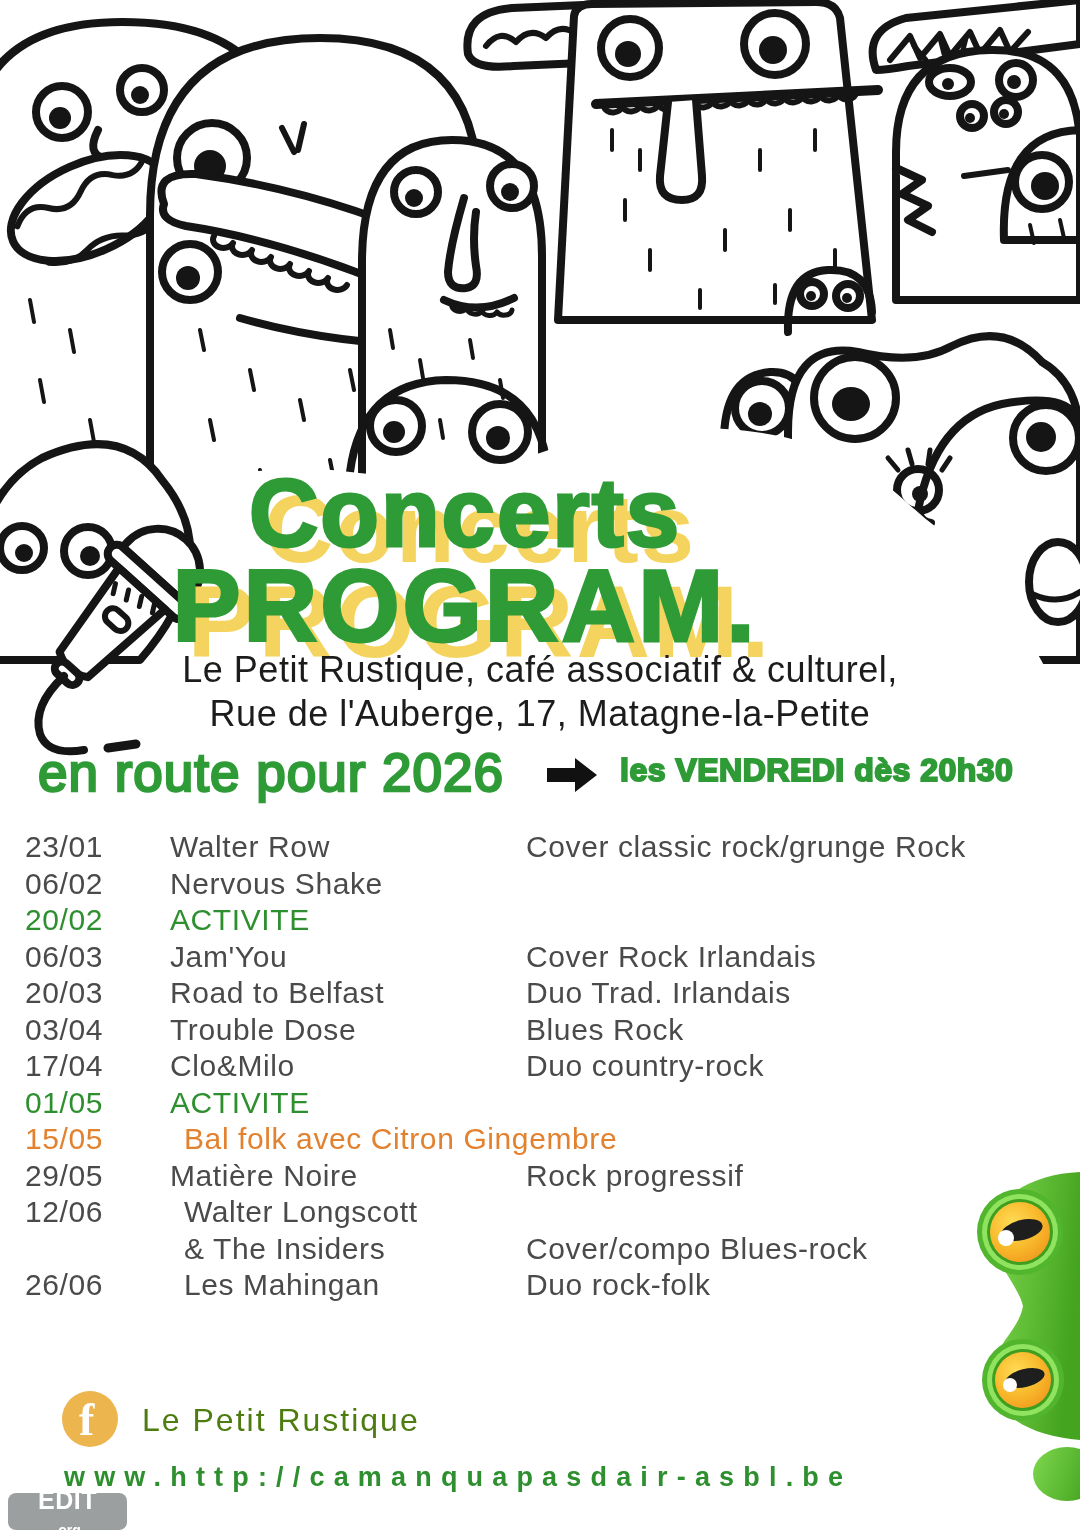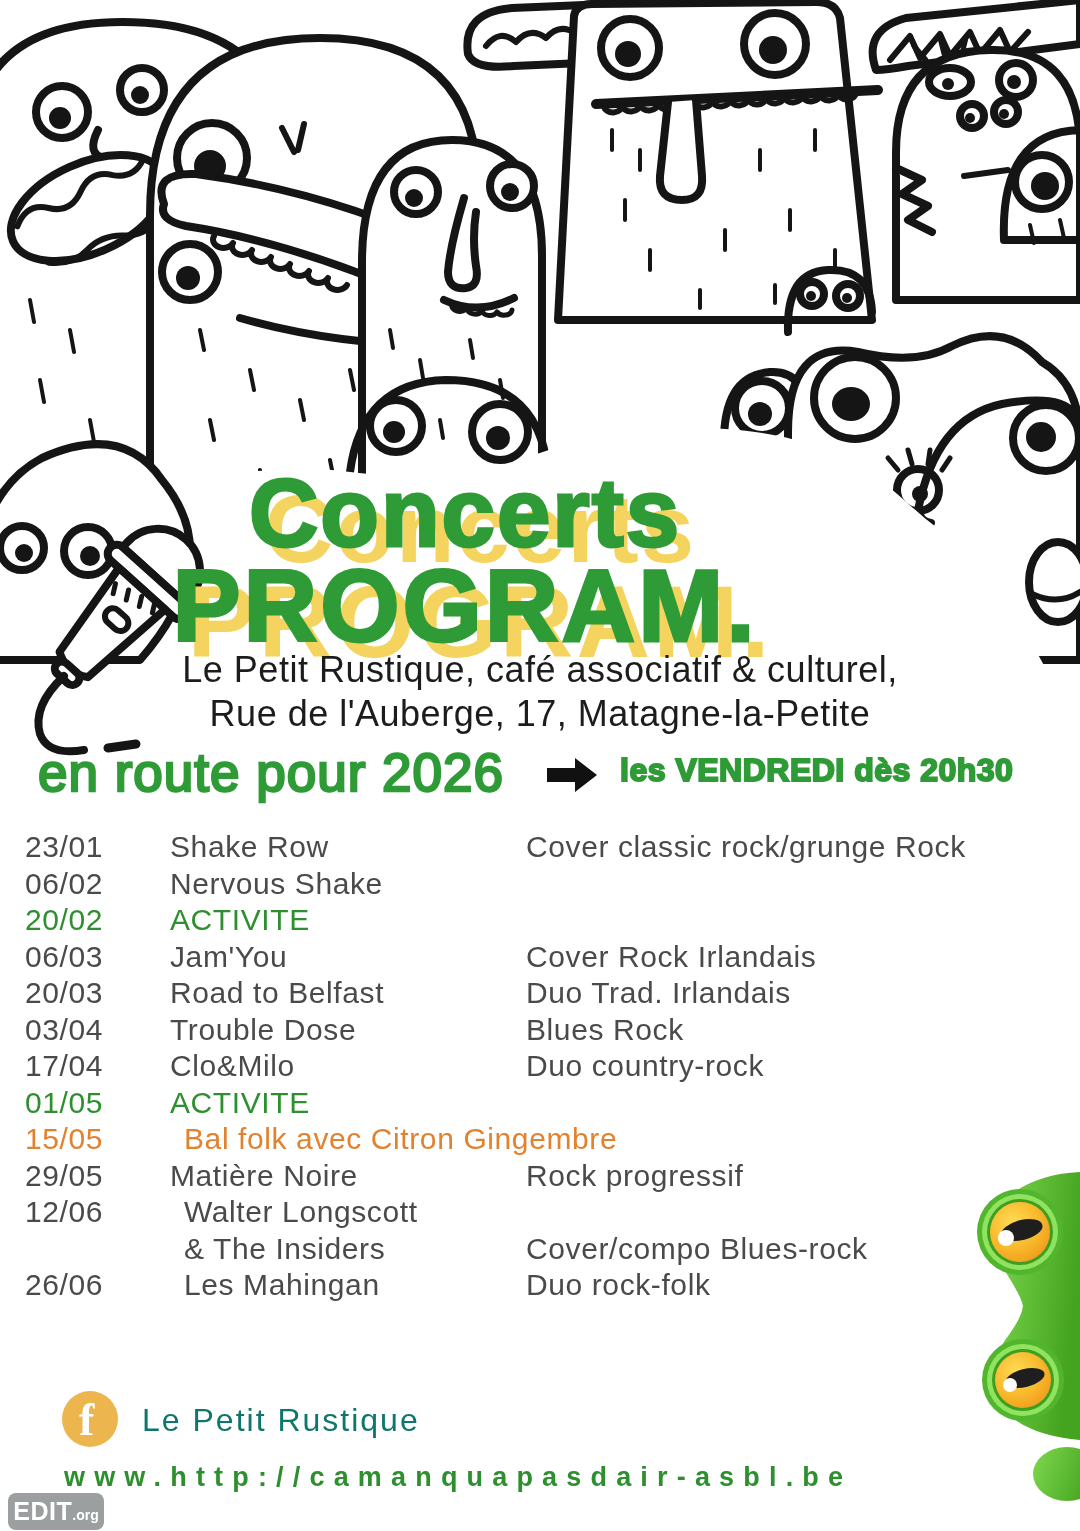--- a/index.html
+++ b/index.html
@@ -49,25 +49,25 @@
   .sr-name{left:170px;}
   .sr-name.indent{left:184px;}
   .sr-genre{left:526px;}
   .c-green{color:var(--list-green);}
   .c-orange{color:var(--orange);}
   
   .paf{position:absolute;left:64px;top:1368px;color:#101010;font-size:30px;font-weight:700;letter-spacing:.5px;}
   .fb-icon{position:absolute;left:62px;top:1391px;width:56px;height:56px;border-radius:50%;
     background:var(--fb);} 
   .fb-icon span{position:absolute;left:17px;top:2px;color:#fff;font-size:46px;font-weight:700;font-family:"Liberation Serif",serif;}
-  .fb-name{position:absolute;left:142px;top:1402px;font-size:32px;color:#0f766e;letter-spacing:2px;}
+  .fb-name{position:absolute;left:142px;top:1402px;font-size:32px;color:#4d7c0f;letter-spacing:2px;}
   .url{position:absolute;left:64px;top:1462px;font-size:27px;font-weight:700;color:var(--list-green);
     letter-spacing:.34em;white-space:nowrap;}
-  .edit-badge{position:absolute;left:8px;top:1493px;width:96px;height:37px;background:var(--badge);
-    border-radius:8px;color:#fff;display:flex;align-items:center;justify-content:center;}
+  .edit-badge{position:absolute;left:8px;top:1493px;width:119px;height:37px;background:var(--badge);
+    border-radius:8px;color:#fff;display:flex;align-items:center;justify-content:center;flex-direction:column;}
   .edit-badge .big{font-size:25px;font-weight:700;letter-spacing:.5px;}
   .edit-badge .small{font-size:14px;font-weight:700;margin-top:7px;}
   .frog{position:absolute;left:975px;top:1172px;}
 </style>
 </head>
 <body>
 
 <div class="poster" style="--green: #2E9B36; --yellow: #F4D45E; --list-green: #2E8F2F; --orange: #E2812E; --gray: #4A4A4A; --fb: #ECB54D; --badge: #9B9FA0;">
 
   <svg class="doodle" width="1080" height="800" viewBox="0 0 1080 800">
@@ -211,21 +211,21 @@
   <div class="arrow">
     <svg width="54" height="36" viewBox="0 0 54 36">
         <path d="M 2 11 h 28 v -10 l 22 17 l -22 17 v -10 h -28 z" fill="#111111"></path>
       </svg>
   </div>
   <div class="vendredi">les VENDREDI dès 20h30</div>
 
   <div id="schedule">
       <div class="sched-row">
         <span class="sr-date">23/01</span>
-        <span class="sr-name">Shake Row</span>
+        <span class="sr-name">Walter Row</span>
         <span class="sr-genre">Cover classic rock/grunge Rock</span>
       </div>
       <div class="sched-row">
         <span class="sr-date">06/02</span>
         <span class="sr-name">Nervous Shake</span>
       </div>
       <div class="sched-row c-green">
         <span class="sr-date">20/02</span>
         <span class="sr-name">ACTIVITE</span>
       </div>

